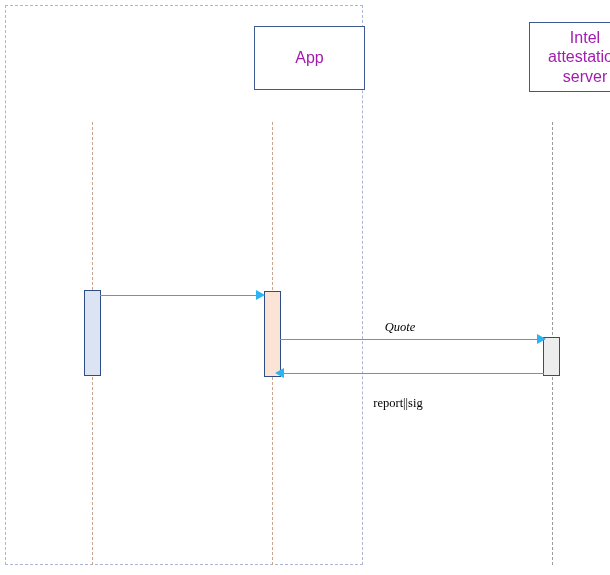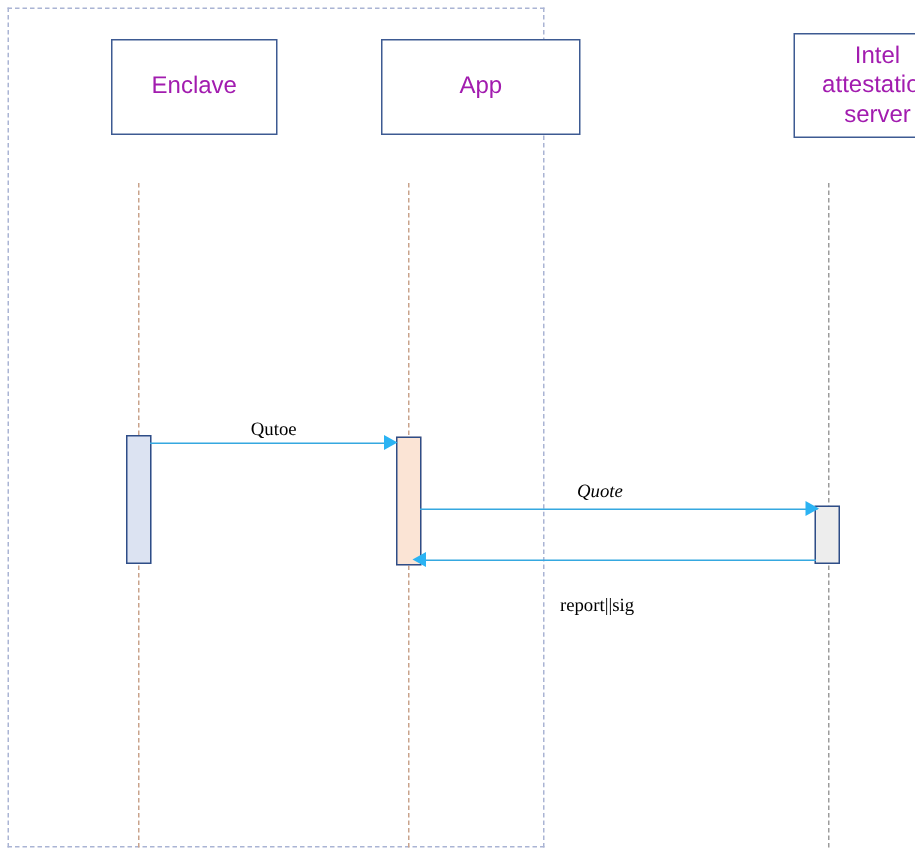--- a/index.html
+++ b/index.html
@@ -96,43 +96,39 @@
     text-align: center;
   }
 </style>
 </head>
 <body>
 
 <div id="canvas">
 
   <div class="boundary" style="left:5px; top:5px; width:358px; height:560px;"></div>
 
-  <div class="participant" style="left:37px; top:26px; width:111px; height:64px;">
-    <span class="plabel">Enclave</span>
-  </div>
 
-  <div class="participant" style="left:217px; top:26px; width:133px; height:64px;">
+  <div class="participant" style="left:217px; top:26px; width:111px; height:64px;">
     <span class="plabel">App</span>
   </div>
 
   <div class="participant" style="left:492px; top:22px; width:112px; height:70px;">
     <span class="plabel">Intel
 attestation
 server</span>
   </div>
 
   <div class="lifeline" style="left:92px; top:122px; height:443px;"></div>
   <div class="lifeline" style="left:272px; top:122px; height:443px;"></div>
   <div class="lifeline gray" style="left:552px; top:122px; height:443px;"></div>
 
   <div class="activation" style="left:84px; top:290px; width:17px; height:86px; background:#dce3f2;"></div>
   <div class="activation" style="left:264px; top:291px; width:17px; height:86px; background:#fbe4d5;"></div>
   <div class="activation" style="left:543px; top:337px; width:17px; height:39px; background:#ededed;"></div>
 
-  <div class="msg-label" style="left:100px; top:279px; width:165px;">Qutoe</div>
   <div class="msg-line" style="left:100px; top:295px; width:158px;"></div>
   <div class="arrowhead right" style="left:256px; top:290px;"></div>
 
   <div class="msg-label" style="left:320px; top:320px; width:160px;font-style:italic;">Quote</div>
   <div class="msg-line" style="left:280px; top:339px; width:265px;"></div>
   <div class="arrowhead right" style="left:537px; top:334px;"></div>
 
   <div class="msg-label" style="left:318px; top:356px; width:160px;margin-top:40px;">report||sig</div>
   <div class="msg-line" style="left:282px; top:373px; width:262px;"></div>
   <div class="arrowhead left" style="left:275px; top:368px;"></div>

